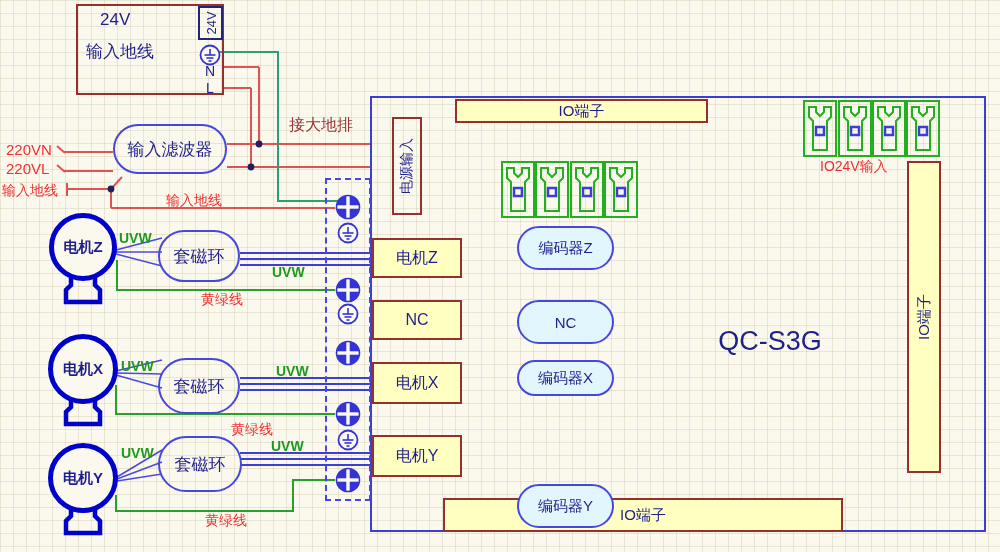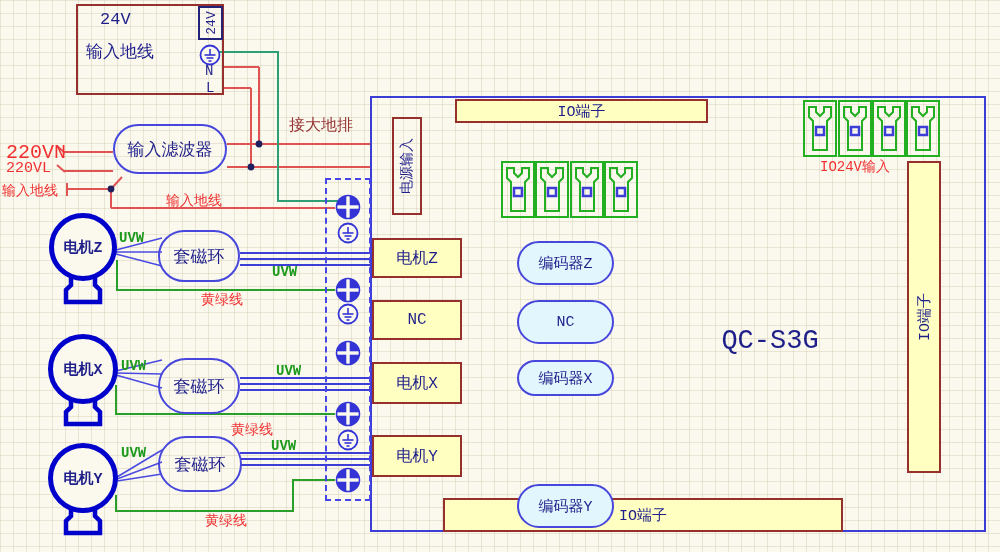--- a/index.html
+++ b/index.html
@@ -1,18 +1,18 @@
 <!DOCTYPE html>
 <html><head>
 <meta charset="utf-8">
 <style>
   html,body{margin:0;padding:0;}
   .stage{
     position:relative;width:1000px;height:552px;overflow:hidden;
-    font-family:Liberation Mono, monospace;
+    font-family:Liberation Sans, sans-serif;
     background-color:#fbf9ee;
     background-image:
       linear-gradient(to right, rgba(178,170,138,.26) 1px, transparent 1px),
       linear-gradient(to bottom, rgba(178,170,138,.26) 1px, transparent 1px);
     background-size:13px 13px;
   }
   .wires{position:absolute;left:0;top:0;}
   
   .redbox{position:absolute;border:2px solid #96302c;box-sizing:border-box;}
   .yellow{background:#ffffc2;}
@@ -151,21 +151,21 @@
   <div class="redbox" style="left:76px;top:4px;width:148px;height:91px;"></div>
   <div class="t" style="left:100px;top:10px;font-size:17px;">24V</div>
   <div class="t" style="left:86px;top:40px;font-size:17px;">输入地线</div>
   <div class="bluebox" style="left:198px;top:6px;width:25px;height:34px;border-color:#23237a;"></div>
   <div class="t tc rot" style="left:193px;top:15px;width:35px;height:16px;font-size:13px;">24V</div>
   <div class="t" style="left:205px;top:63px;font-size:14px;">N</div>
   <div class="t" style="left:206px;top:80px;font-size:14px;">L</div>
 
   <div class="stadium" style="left:113px;top:124px;width:114px;height:50px;font-size:17px;">输入滤波器</div>
 
-  <div class="t red" style="left:6px;top:141px;font-size:20px;">220VN</div>
+  <div class="t red" style="left:6px;top:141px;font-size:15px;">220VN</div>
   <div class="t red" style="left:6px;top:160px;font-size:15px;">220VL</div>
   <div class="t red" style="left:2px;top:182px;font-size:14px;">输入地线</div>
   <div class="t red" style="left:166px;top:192px;font-size:14px;">输入地线</div>
   <div class="t maroon" style="left:289px;top:115px;font-size:16px;">接大地排</div>
 
   <div class="circlemotor" style="left:49px;top:213px;width:68px;height:68px;">
       <span>电机Z</span>
     </div>
   <div class="circlemotor" style="left:48px;top:334px;width:70px;height:70px;">
       <span>电机X</span>
@@ -196,20 +196,20 @@
   <div class="redbox yellow tc t" style="left:443px;top:498px;width:400px;height:34px;font-size:15px;">IO端子</div>
   <div class="redbox yellow" style="left:907px;top:161px;width:34px;height:312px;"></div>
   <div class="t tc rot" style="left:768px;top:307px;width:312px;height:20px;font-size:15px;">IO端子</div>
   <div class="t red" style="left:820px;top:158px;font-size:14px;">IO24V输入</div>
 
   <div class="redbox yellow tc t" style="left:372px;top:238px;width:90px;height:40px;font-size:16px;">电机Z</div>
   <div class="redbox yellow tc t" style="left:372px;top:300px;width:90px;height:40px;font-size:16px;">NC</div>
   <div class="redbox yellow tc t" style="left:372px;top:362px;width:90px;height:42px;font-size:16px;">电机X</div>
   <div class="redbox yellow tc t" style="left:372px;top:435px;width:90px;height:42px;font-size:16px;">电机Y</div>
 
-  <div class="stadium cyan" style="left:517px;top:241px;width:97px;height:44px;font-size:15px;">编码器Z</div>
+  <div class="stadium cyan" style="left:517px;top:226px;width:97px;height:44px;font-size:15px;">编码器Z</div>
   <div class="stadium cyan" style="left:517px;top:300px;width:97px;height:44px;font-size:15px;">NC</div>
   <div class="stadium cyan" style="left:517px;top:360px;width:97px;height:36px;font-size:15px;">编码器X</div>
   <div class="stadium cyan" style="left:517px;top:437px;width:97px;height:44px;font-size:15px;margin-top:47px;">编码器Y</div>
 
   <div class="t tc" style="left:690px;top:326px;width:160px;height:30px;font-size:27px;">QC-S3G</div>
 
 </div>
 
 </body></html>

